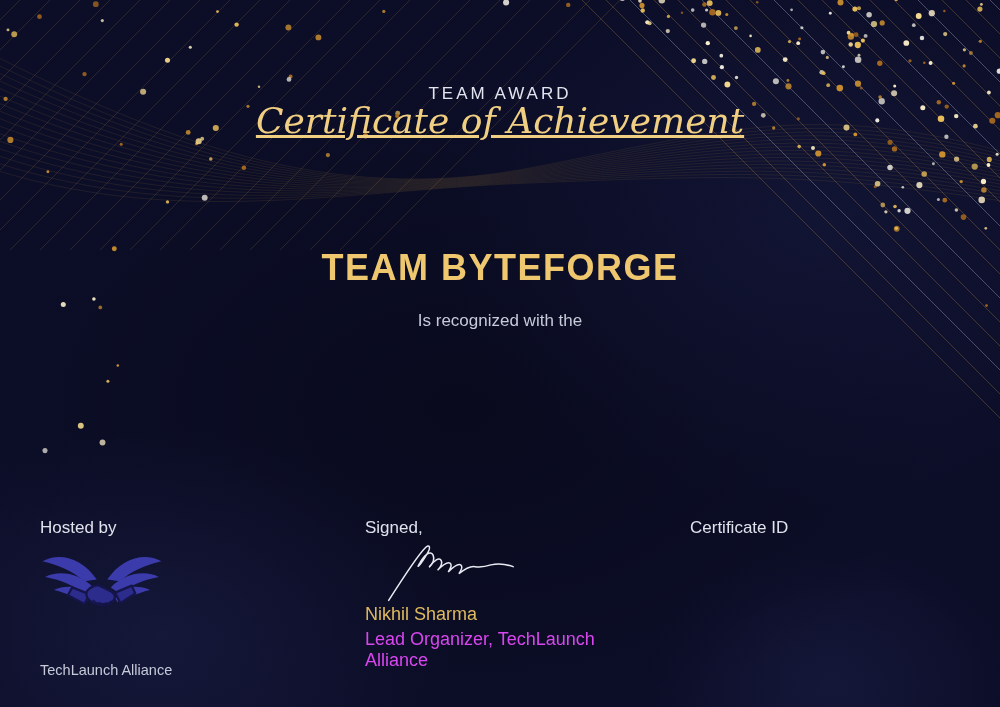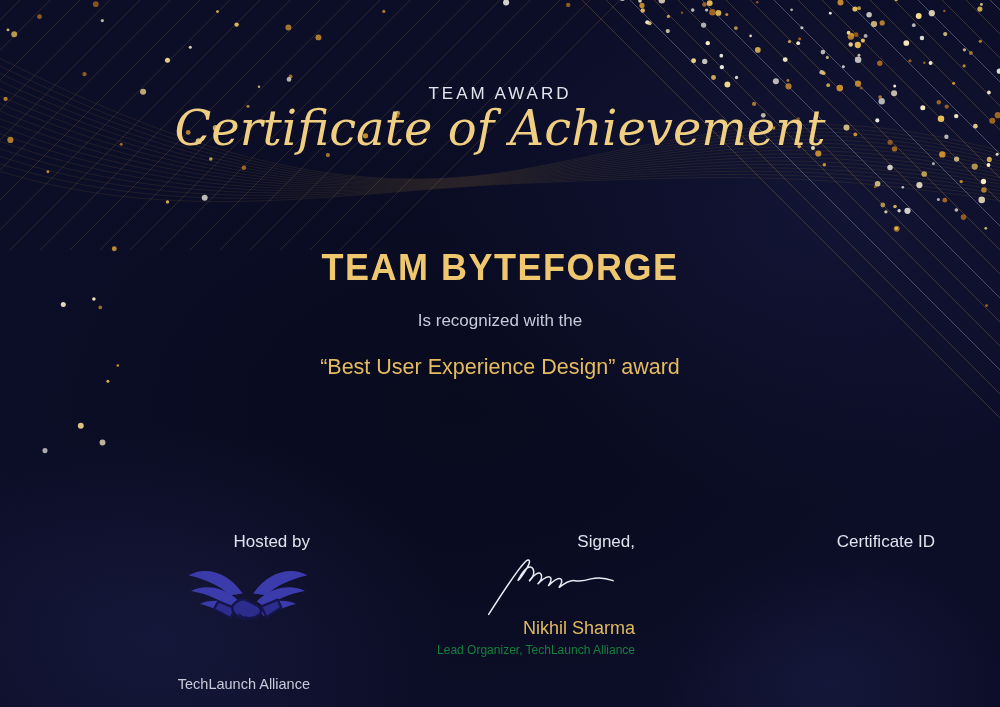--- a/index.html
+++ b/index.html
@@ -23,38 +23,38 @@
     border:7px solid #ecб;
     border-image:linear-gradient(135deg,#f6d78c 0%,#e9ac50 45%,#f2c97c 75%,#e3a249 100%) 1;
   }
   svg.decor{position:absolute;inset:0;width:1000px;height:707px;pointer-events:none;}
   .content{position:absolute;inset:0;}
   .centered{position:absolute;left:0;width:100%;text-align:center;}
   .award-type{top:84px;font-size:17px;letter-spacing:3px;color:#e2e4ee;}
   .cert-title{
     top:100px;
     font-family:"DejaVu Serif", serif;font-style:italic;
-    font-size:48px;color:#f1cf82;
+    font-size:36px;color:#f1cf82;text-decoration:underline;
   }
   .recipient{top:247px;font-size:36px;font-weight:bold;letter-spacing:1.5px;color:#eec76f;}
   .recognition{top:311px;font-size:17px;color:#c6cad9;}
   .award-line1{top:355px;font-size:21.5px;color:#e4bb5e;}
   .award-line2{top:387px;font-size:21.5px;color:#e4bb5e;}
   .date-line{top:435px;font-size:17px;color:#c6cad9;}
   .footer{position:absolute;top:512px;left:0;width:1000px;height:150px;}
-  .fcol{position:absolute;top:16px;height:150px;text-align:right;}
+  .fcol{position:absolute;top:2px;height:150px;text-align:left;}
   .fcol-hosted{left:40px;width:270px;}
   .fcol-signed{left:365px;width:270px;}
   .fcol-id{left:690px;width:245px;}
   .flabel{position:absolute;top:4px;left:0;width:100%;font-size:17px;color:#e0e2ec;}
   .logo-wrap{position:absolute;top:34px;left:0;width:100%;}
   .org-name{position:absolute;top:112px;left:0;width:100%;font-size:14.5px;color:#c6cad9;margin-top:36px;}
   .sig-wrap{position:absolute;top:26px;left:0;width:100%;}
   .signatory-name{position:absolute;top:90px;left:0;width:100%;font-size:18px;color:#e0ba5e;}
-  .signatory-title{position:absolute;top:115px;left:0;width:100%;font-size:12px;color:#15803d;}
+  .signatory-title{position:absolute;top:115px;left:0;width:100%;font-size:18px;color:#d946ef;}
   .id-value{position:absolute;top:112px;left:0;width:100%;font-size:15.5px;color:#c6cad9;letter-spacing:0.5px;}
 </style>
 </head>
 <body>
 
 <div class="certificate">
 
   <div class="bg-blobs"></div>
 
   <div class="frame"></div>
@@ -328,21 +328,20 @@
       <circle cx="640.0" cy="0.9" r="1.82" fill="#fbeec9" opacity="0.83"></circle>
       <circle cx="718.4" cy="12.9" r="2.90" fill="#eabf5a" opacity="0.91"></circle>
     </svg>
 
   <div class="content">
 
     <div class="centered award-type">TEAM AWARD</div>
     <div class="centered cert-title">Certificate of Achievement</div>
     <div class="centered recipient">TEAM BYTEFORGE</div>
     <div class="centered recognition">Is recognized with the</div>
-    <div class="centered award-line1">“Best User Experience Design” award</div>
 
     <div class="footer">
 
       <div class="fcol fcol-hosted">
         <div class="flabel">Hosted by</div>
         <div class="logo-wrap">
           <svg width="124" height="70" viewBox="0 0 140 80">
             <g fill="#3b3bab">
               <path d="M64 36 C48 12, 22 4, 2 15 C20 19, 36 26, 50 38 Z"></path>
               <path d="M60 45 C44 28, 20 25, 5 33 C22 36, 38 43, 50 52 Z"></path>

